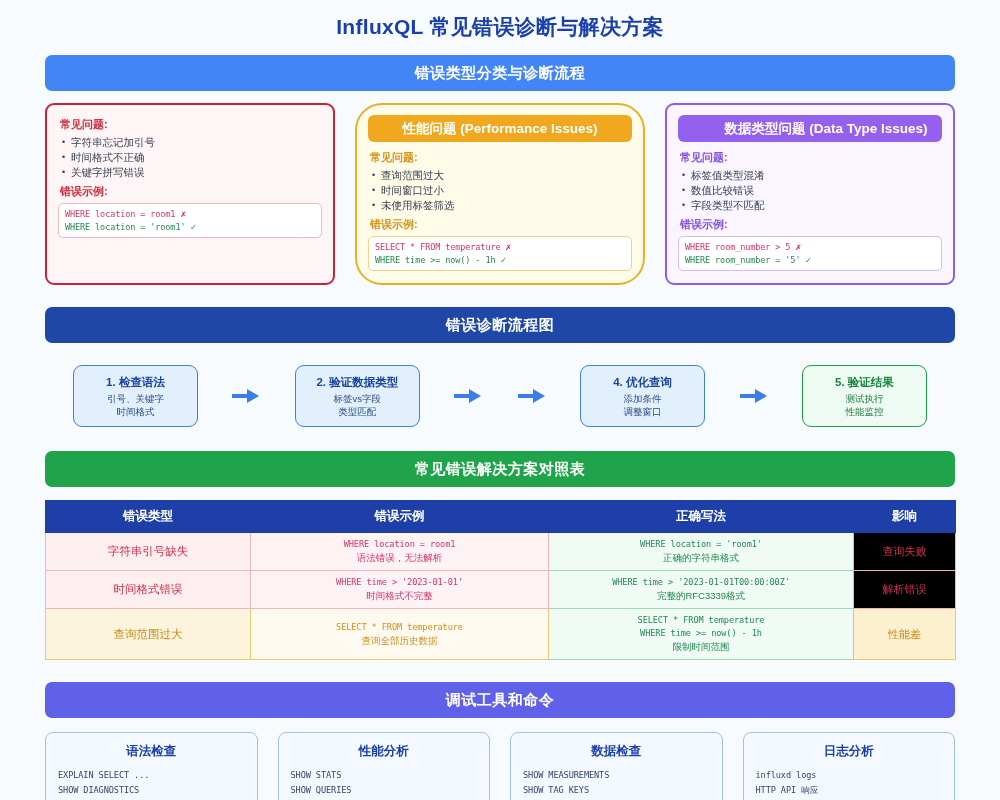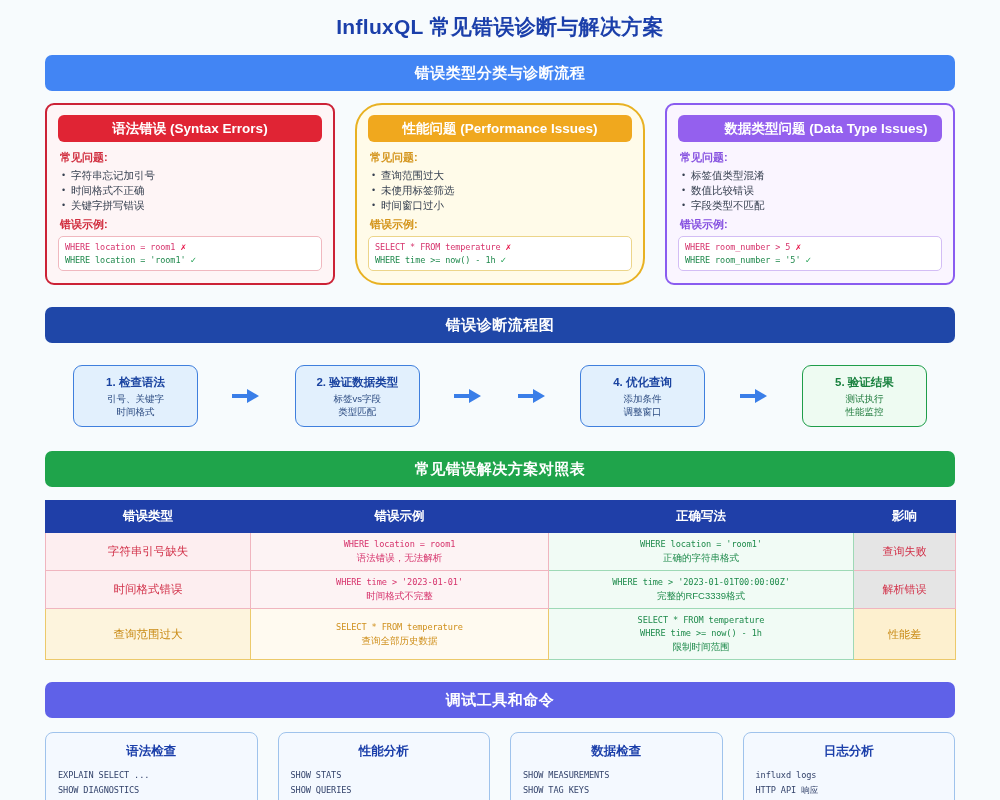--- a/index.html
+++ b/index.html
@@ -164,21 +164,21 @@
     font-size: 8.6px;
     line-height: 13px;
     letter-spacing: -0.1px;
   }
   .cell-note { font-size: 9.5px; line-height: 14px; }
   .cell-impact { font-size: 11px; }
 
   tr.sev-err  td.c-type   { background:#fdeef0; color:#d2324a; border-color:#f0b5bf; }
   tr.sev-err  td.c-bad    { background:#fdf3f4; color:#d6336c; border-color:#f0b5bf; }
   tr.sev-err  td.c-good   { background:#f1fbf5; color:#1f8b4c; border-color:#9ed9b6; }
-  tr.sev-err  td.c-impact { background:#e5e5e5; color:#d2324a; border-color:#f0b5bf; }
+  tr.sev-err  td.c-impact { background:#000000; color:#d2324a; border-color:#f0b5bf; }
 
   tr.sev-warn td.c-type   { background:#fdf4dd; color:#c98a14; border-color:#ecc96b; }
   tr.sev-warn td.c-bad    { background:#fffaf0; color:#cf8f1b; border-color:#ecc96b; }
   tr.sev-warn td.c-good   { background:#f1fbf5; color:#1f8b4c; border-color:#9ed9b6; }
   tr.sev-warn td.c-impact { background:#fdf0cf; color:#c98a14; border-color:#ecc96b; }
 
   .note-bad  { color: #d6336c; }
   .note-good { color: #1f8b4c; }
   tr.sev-warn .note-bad { color: #cf8f1b; }
 
@@ -215,43 +215,42 @@
 
 <div class="page">
 
   <div class="main-title">InfluxQL 常见错误诊断与解决方案</div>
 
   <div class="banner blue">错误类型分类与诊断流程</div>
 
   <div class="cards">
 
     <div class="card red">
-      <div class="card-title">语法错误 (Syntax Errors)</div>
       <div class="card-sub">常见问题:</div>
       <ul>
         <li>字符串忘记加引号</li>
         <li>时间格式不正确</li>
         <li>关键字拼写错误</li>
       </ul>
       <div class="card-sub">错误示例:</div>
       <div class="code-box">
         <div><span class="code-bad">WHERE location = room1</span>
              <span class="mark-bad">✗</span></div>
         <div><span class="code-good">WHERE location = 'room1'</span>
              <span class="mark-good">✓</span></div>
       </div>
     </div>
 
     <div class="card amber">
       <div class="card-title">性能问题 (Performance Issues)</div>
       <div class="card-sub">常见问题:</div>
       <ul>
         <li>查询范围过大</li>
+        <li>时间窗口过小</li>
         <li>未使用标签筛选</li>
-        <li>时间窗口过小</li>
       </ul>
       <div class="card-sub">错误示例:</div>
       <div class="code-box">
         <div><span class="code-bad">SELECT * FROM temperature</span>
              <span class="mark-bad">✗</span></div>
         <div><span class="code-good">WHERE time &gt;= now() - 1h</span>
              <span class="mark-good">✓</span></div>
       </div>
     </div>
 

